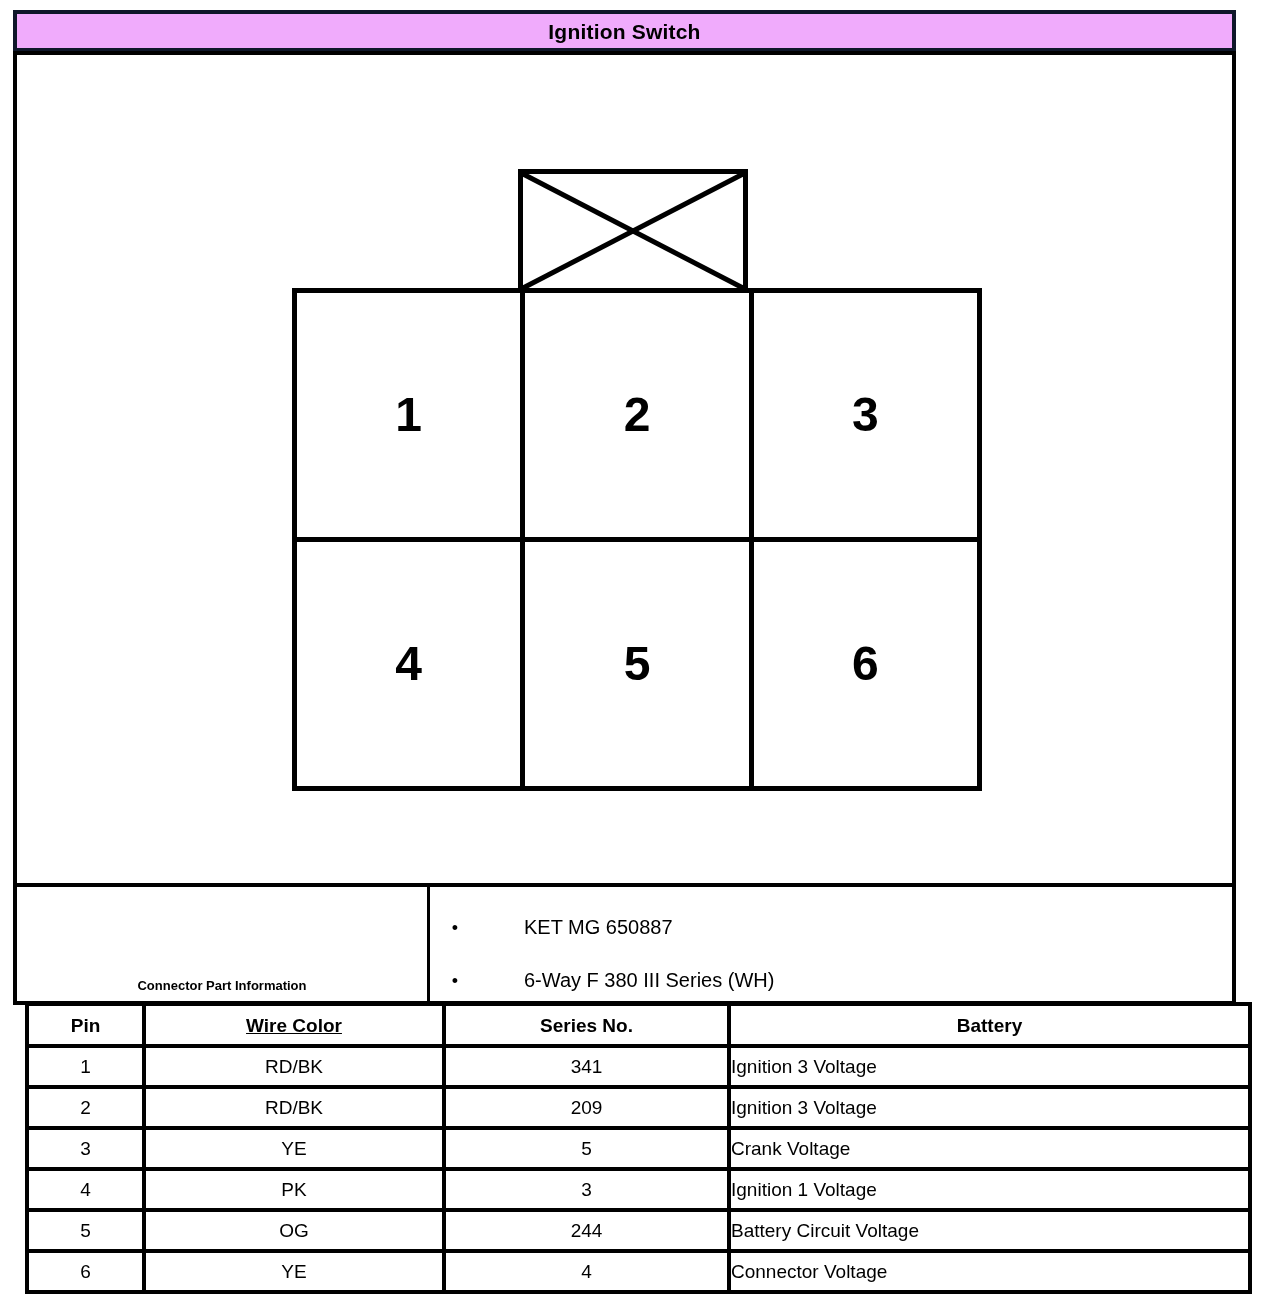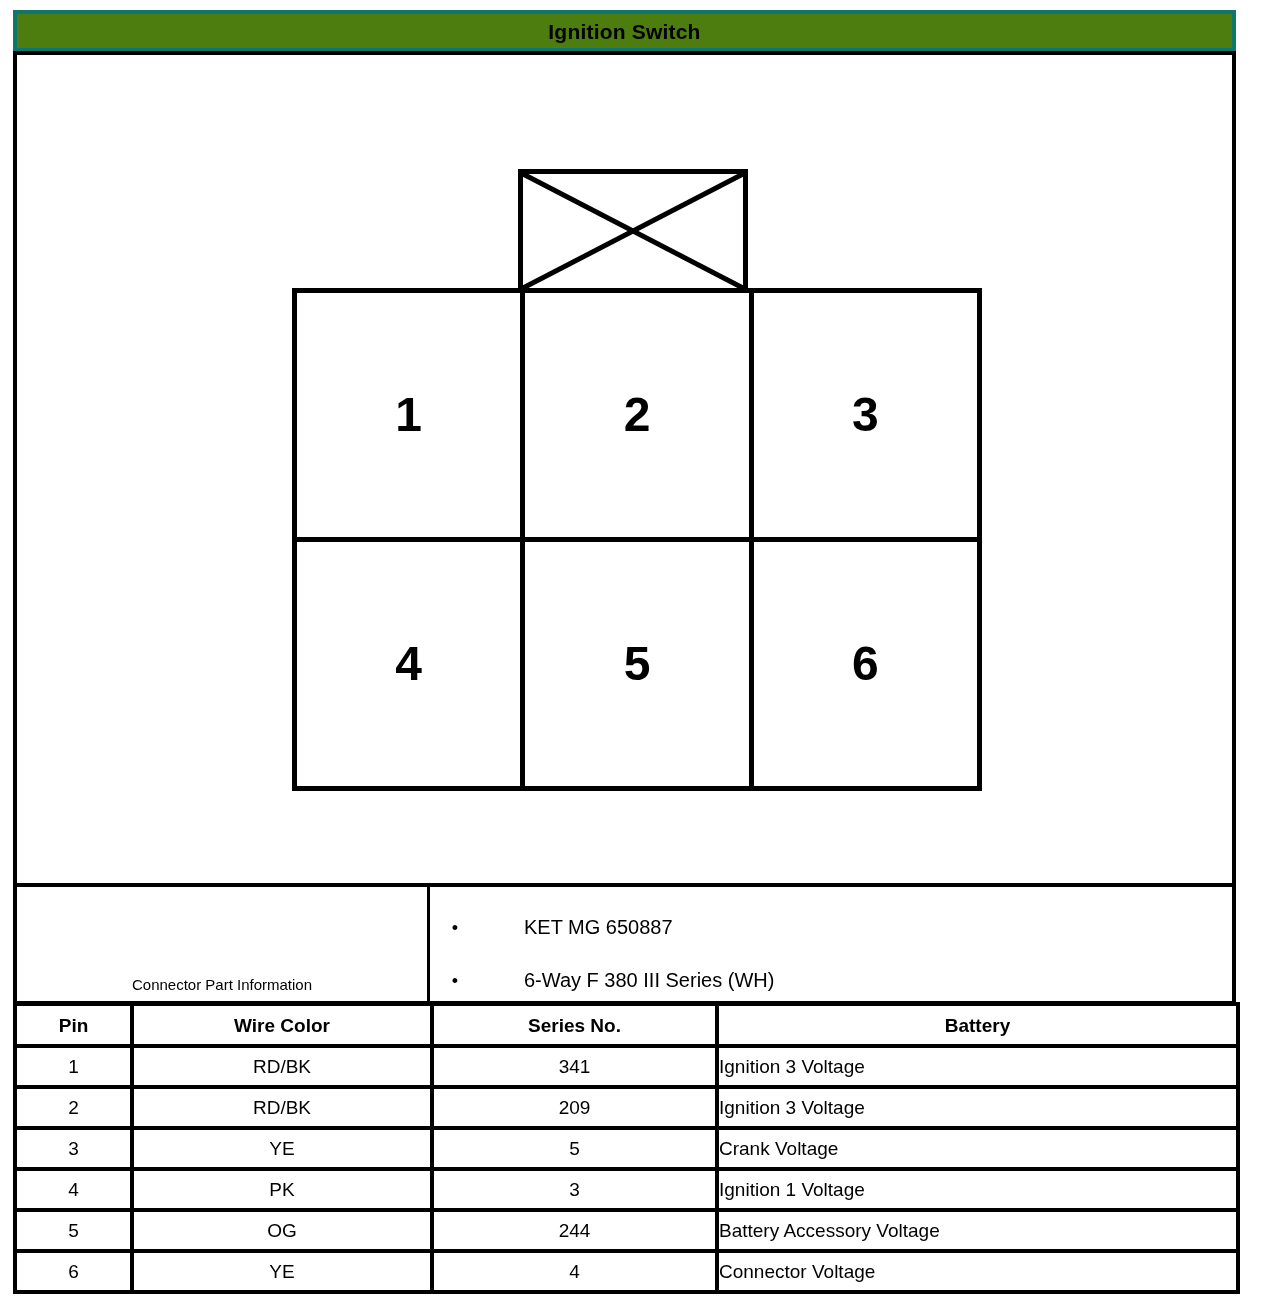--- a/index.html
+++ b/index.html
@@ -26,25 +26,25 @@
     height: 1277px;
   }
 
   
   .title-bar {
     position: absolute;
     left: 0;
     top: 0;
     width: 1223px;
     height: 42px;
-    border: 4px solid #0f766e;
+    border: 4px solid #0f172a;
     display: flex;
     align-items: center;
     justify-content: center;
-    background: #4d7c0f;
+    background: #f0abfc;
   }
   .title-text {
     font-size: 21px;
     font-weight: bold;
     letter-spacing: 0.2px;
     line-height: 1;
   }
 
   
   .diagram-panel {
@@ -127,22 +127,22 @@
     width: 417px;
     border: 4px solid #000;
     border-right: 3px solid #000;
     display: flex;
     align-items: flex-end;
     justify-content: center;
     padding-bottom: 9px;
     background: #fff;
   }
   .partinfo-label span {
-    font-size: 15px;
-    font-weight: normal;
+    font-size: 13px;
+    font-weight: bold;
     line-height: 1;
   }
   .partinfo-list {
     flex: 1 1 auto;
     border: 4px solid #000;
     border-left: none;
     background: #fff;
     padding: 14px 0 0 0;
   }
   .pi-item {
@@ -159,21 +159,21 @@
     line-height: 1;
   }
   .pi-text {
     padding-left: 44px;
     margin-top: 16px;
   }
 
   
   .pin-table {
     position: absolute;
-    left: 0;
+    left: 12px;
     top: 992px;
     width: 1223px;
     border-collapse: collapse;
     table-layout: fixed;
     background: #fff;
   }
   .pin-table th,
   .pin-table td {
     border: 4px solid #000;
     height: 41px;
@@ -181,21 +181,21 @@
     line-height: 1;
     padding: 0;
     font-weight: normal;
   }
   .pin-table th {
     font-weight: bold;
     height: 42px;
     text-align: center;
   }
   .col-pin      { width: 117px; }
-  .col-wire     { width: 300px; }
+  .col-wire     { width: 300px; text-decoration: underline; }
   .col-circuit  { width: 285px; }
   .col-function { width: 521px; }
 
   .cell-center { text-align: center; }
   .cell-left   { text-align: left; padding-left: 7px; }
 </style>
 </head>
 <body>
 
 <div class="sheet">
@@ -277,21 +277,21 @@
       <tr>
         <td class="cell-center">4</td>
         <td class="cell-center">PK</td>
         <td class="cell-center">3</td>
         <td class="cell-left">Ignition 1 Voltage</td>
       </tr>
       <tr>
         <td class="cell-center">5</td>
         <td class="cell-center">OG</td>
         <td class="cell-center">244</td>
-        <td class="cell-left">Battery Accessory Voltage</td>
+        <td class="cell-left">Battery Circuit Voltage</td>
       </tr>
       <tr>
         <td class="cell-center">6</td>
         <td class="cell-center">YE</td>
         <td class="cell-center">4</td>
         <td class="cell-left">Connector Voltage</td>
       </tr>
     </tbody>
   </table>
 

